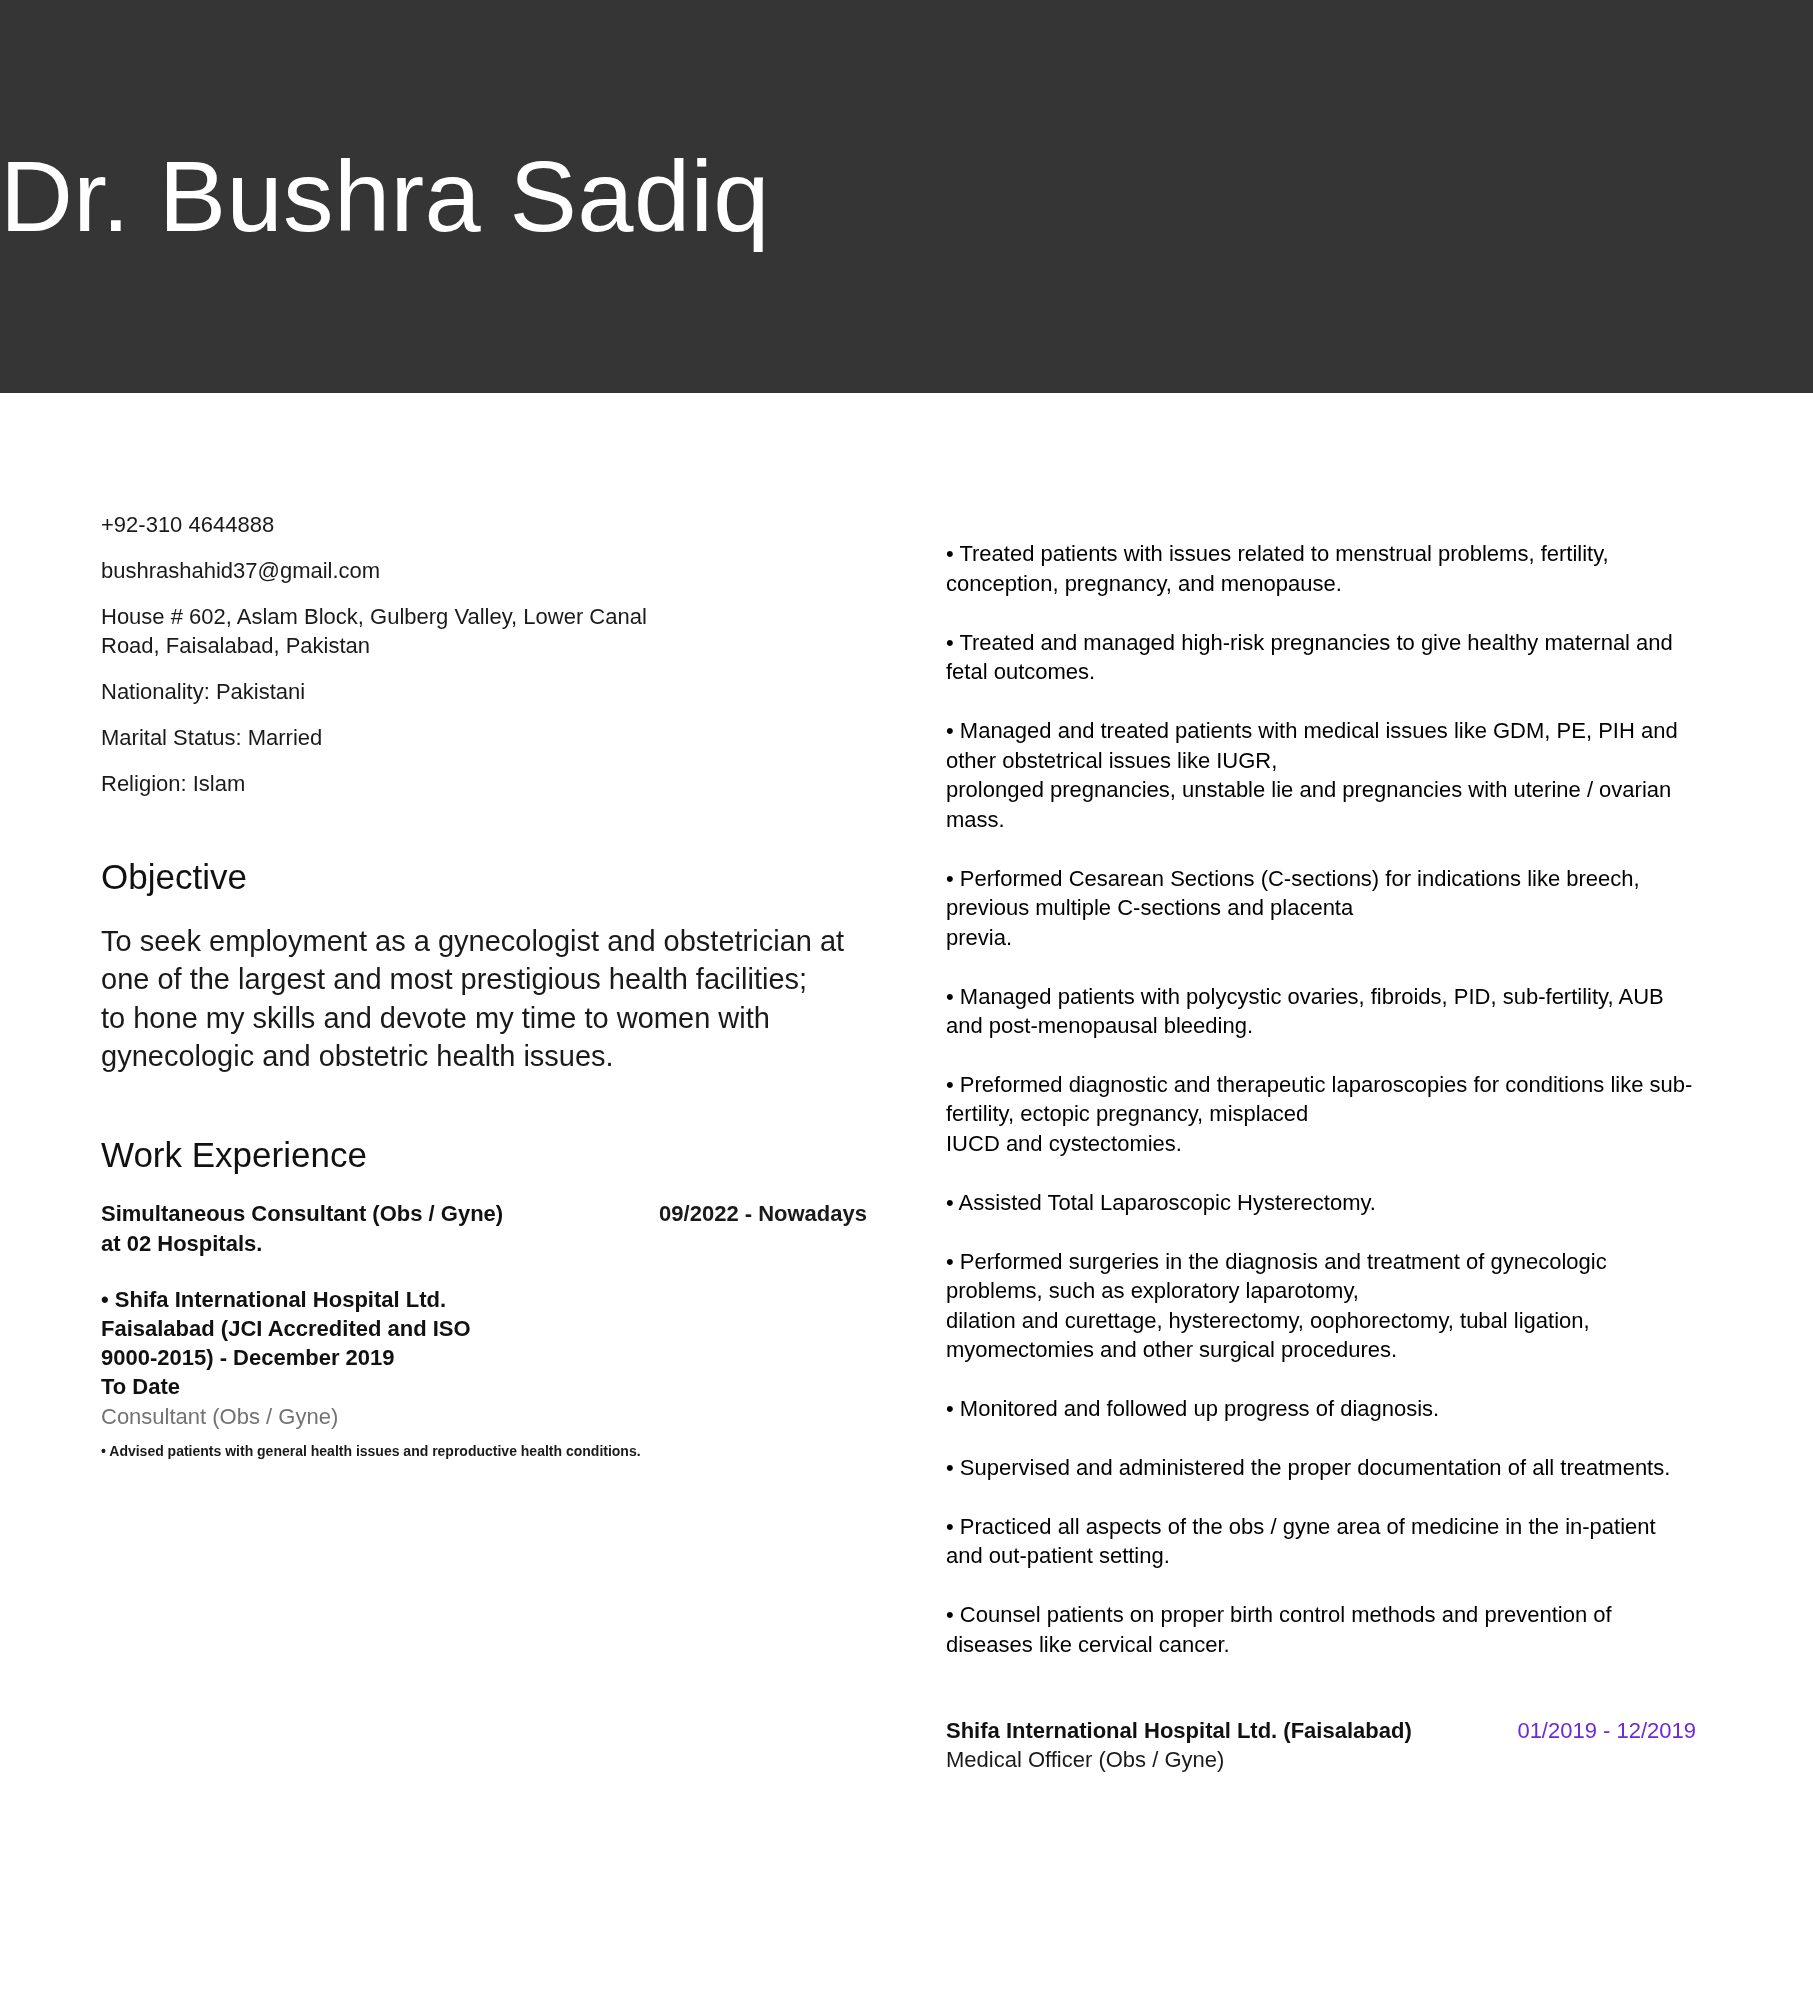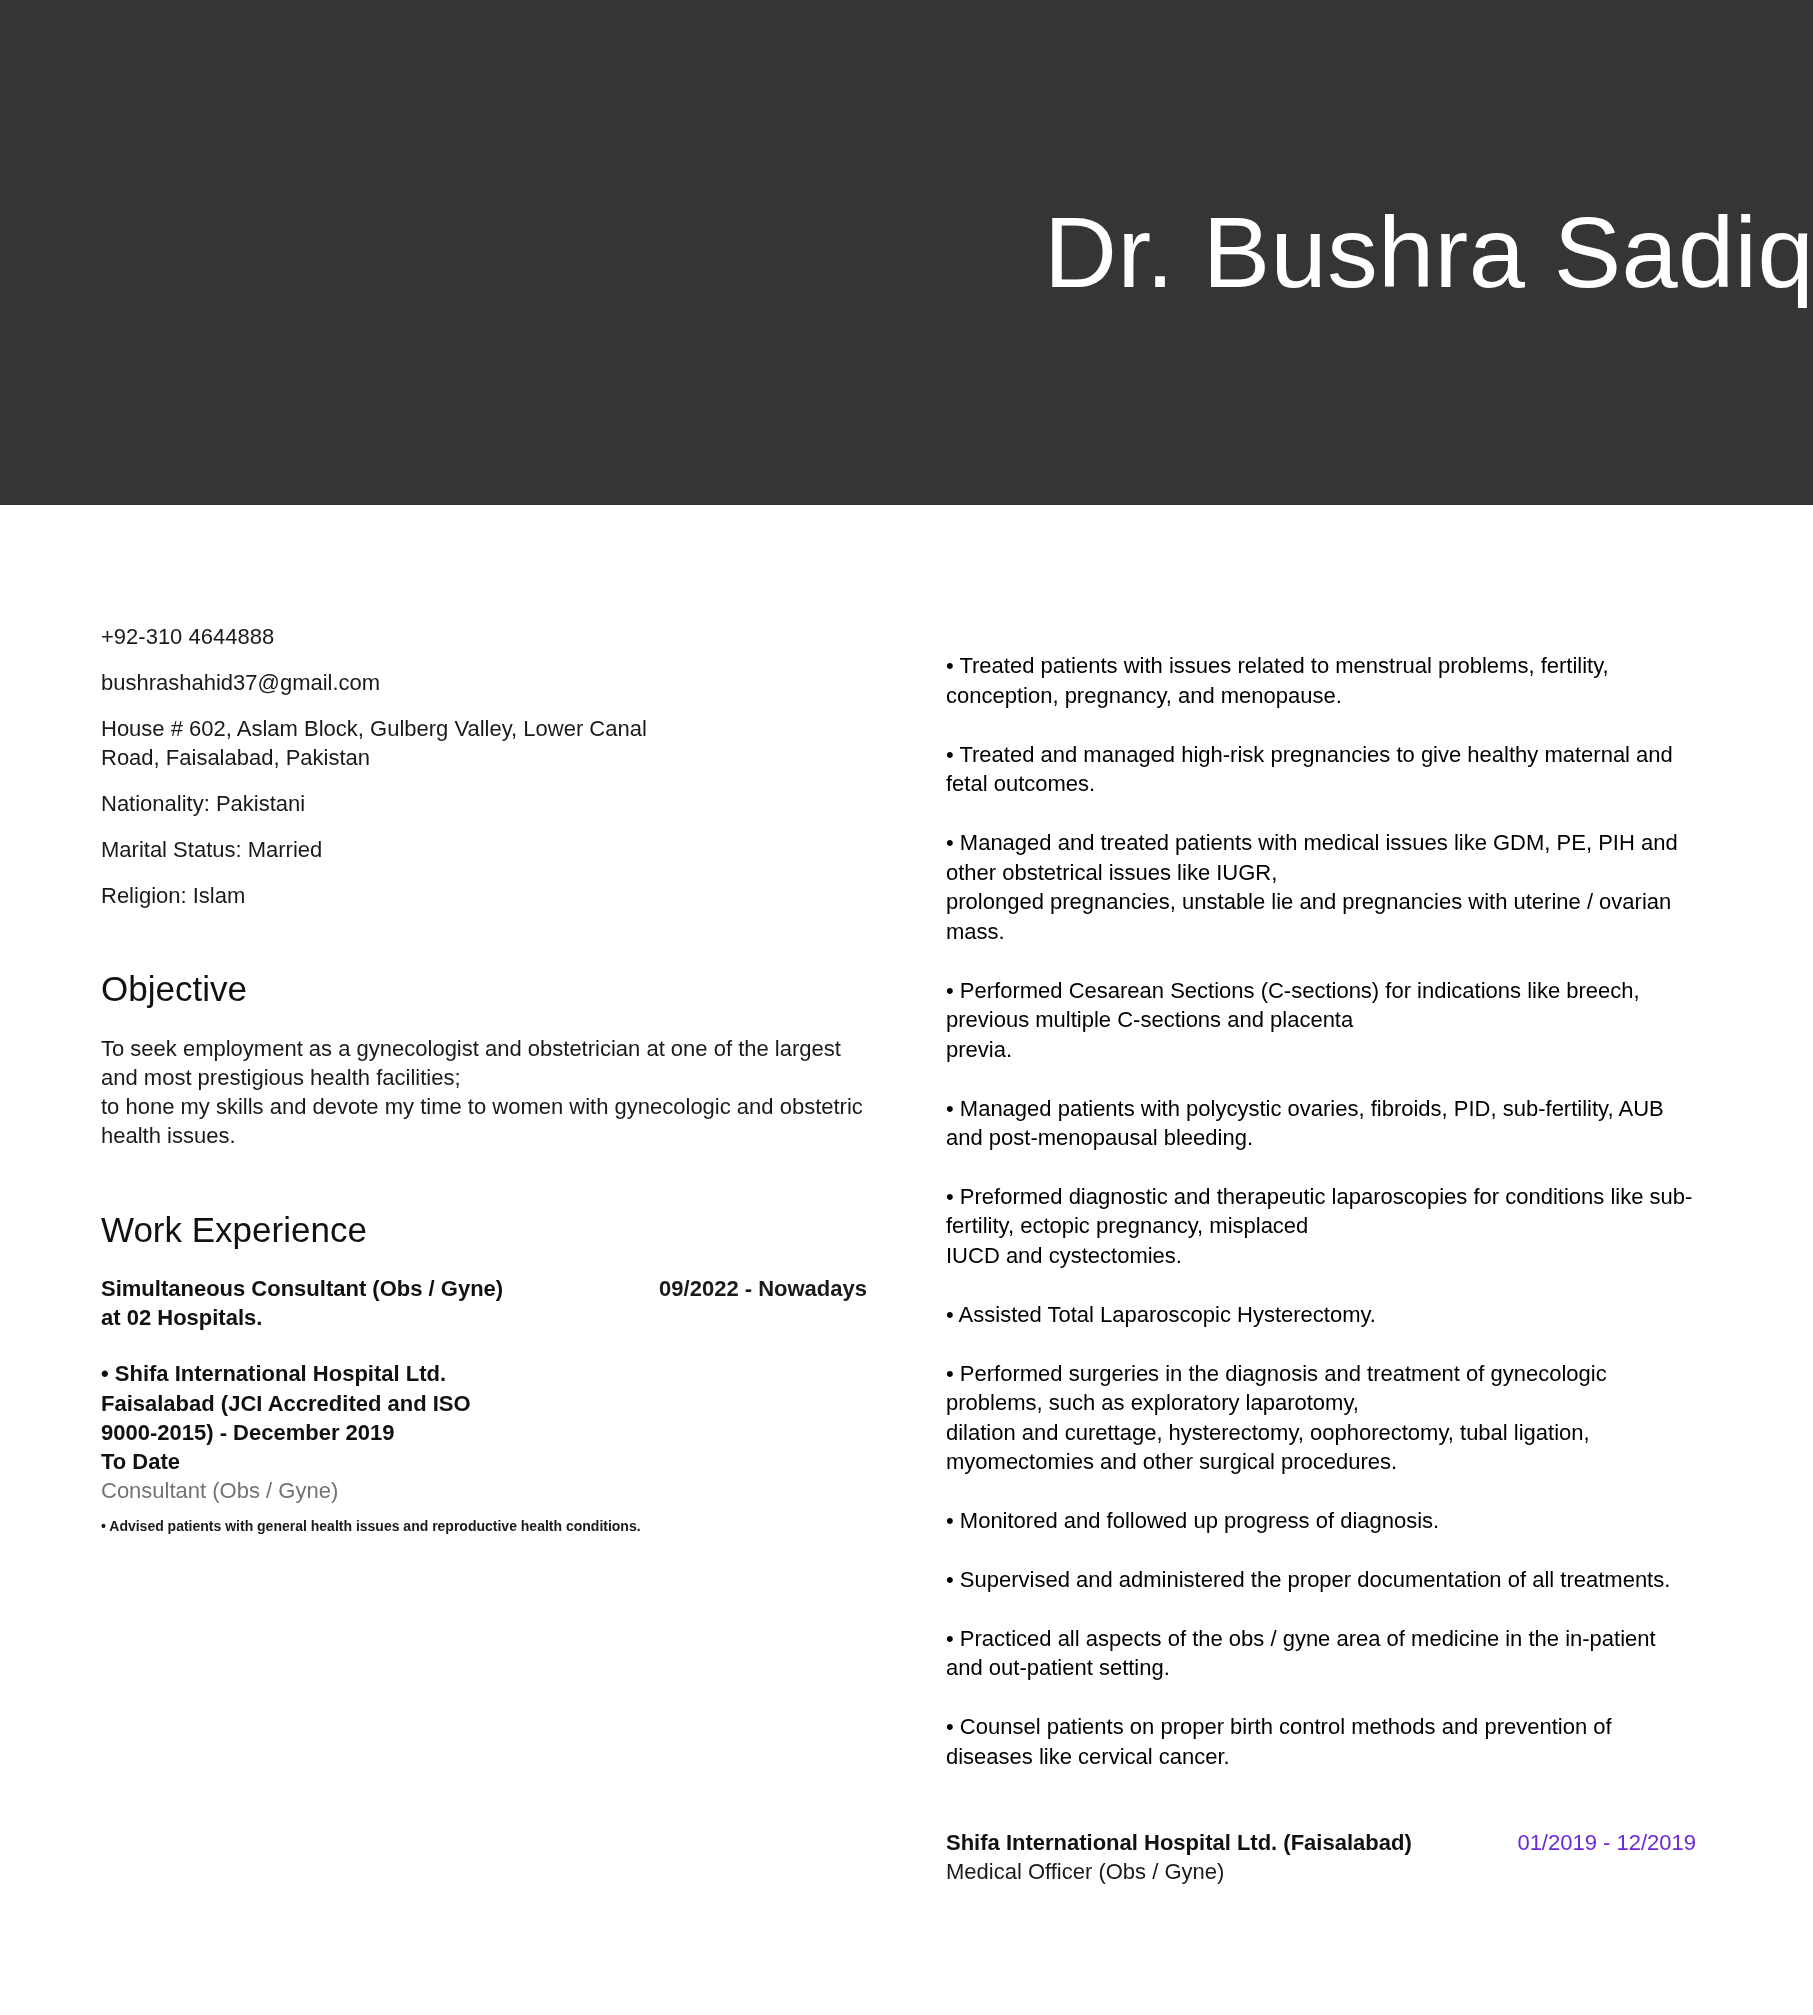--- a/index.html
+++ b/index.html
@@ -11,25 +11,25 @@
     width: 1814px;
     height: 2564px;
     font-family: "Liberation Sans", sans-serif;
     color: #1a1a1a;
     overflow: hidden;
   }
 
   
   #header-banner {
     width: 100%;
-    height: 505px;
+    height: 393px;
     background: #353535;
     display: flex;
     align-items: center;
-    justify-content: flex-end;
+    justify-content: flex-start;
     box-sizing: border-box;
   }
   #full-name {
     color: #ffffff;
     font-size: 101px;
     font-weight: 400;
     letter-spacing: 0.4px;
     line-height: 1;
     text-align: center;
     white-space: nowrap;
@@ -66,21 +66,21 @@
   .section-heading {
     font-size: 35px;
     font-weight: 400;
     line-height: 1.1;
     color: #111111;
     margin-top: 60px;
     margin-bottom: 25px;
   }
 
   .body-paragraph {
-    font-size: 22px;
+    font-size: 29px;
     line-height: 1.33;
     color: #1a1a1a;
     font-weight: 400;
     white-space: pre-line;
   }
 
   
   .job-entry {
     margin-top: 12px;
   }

